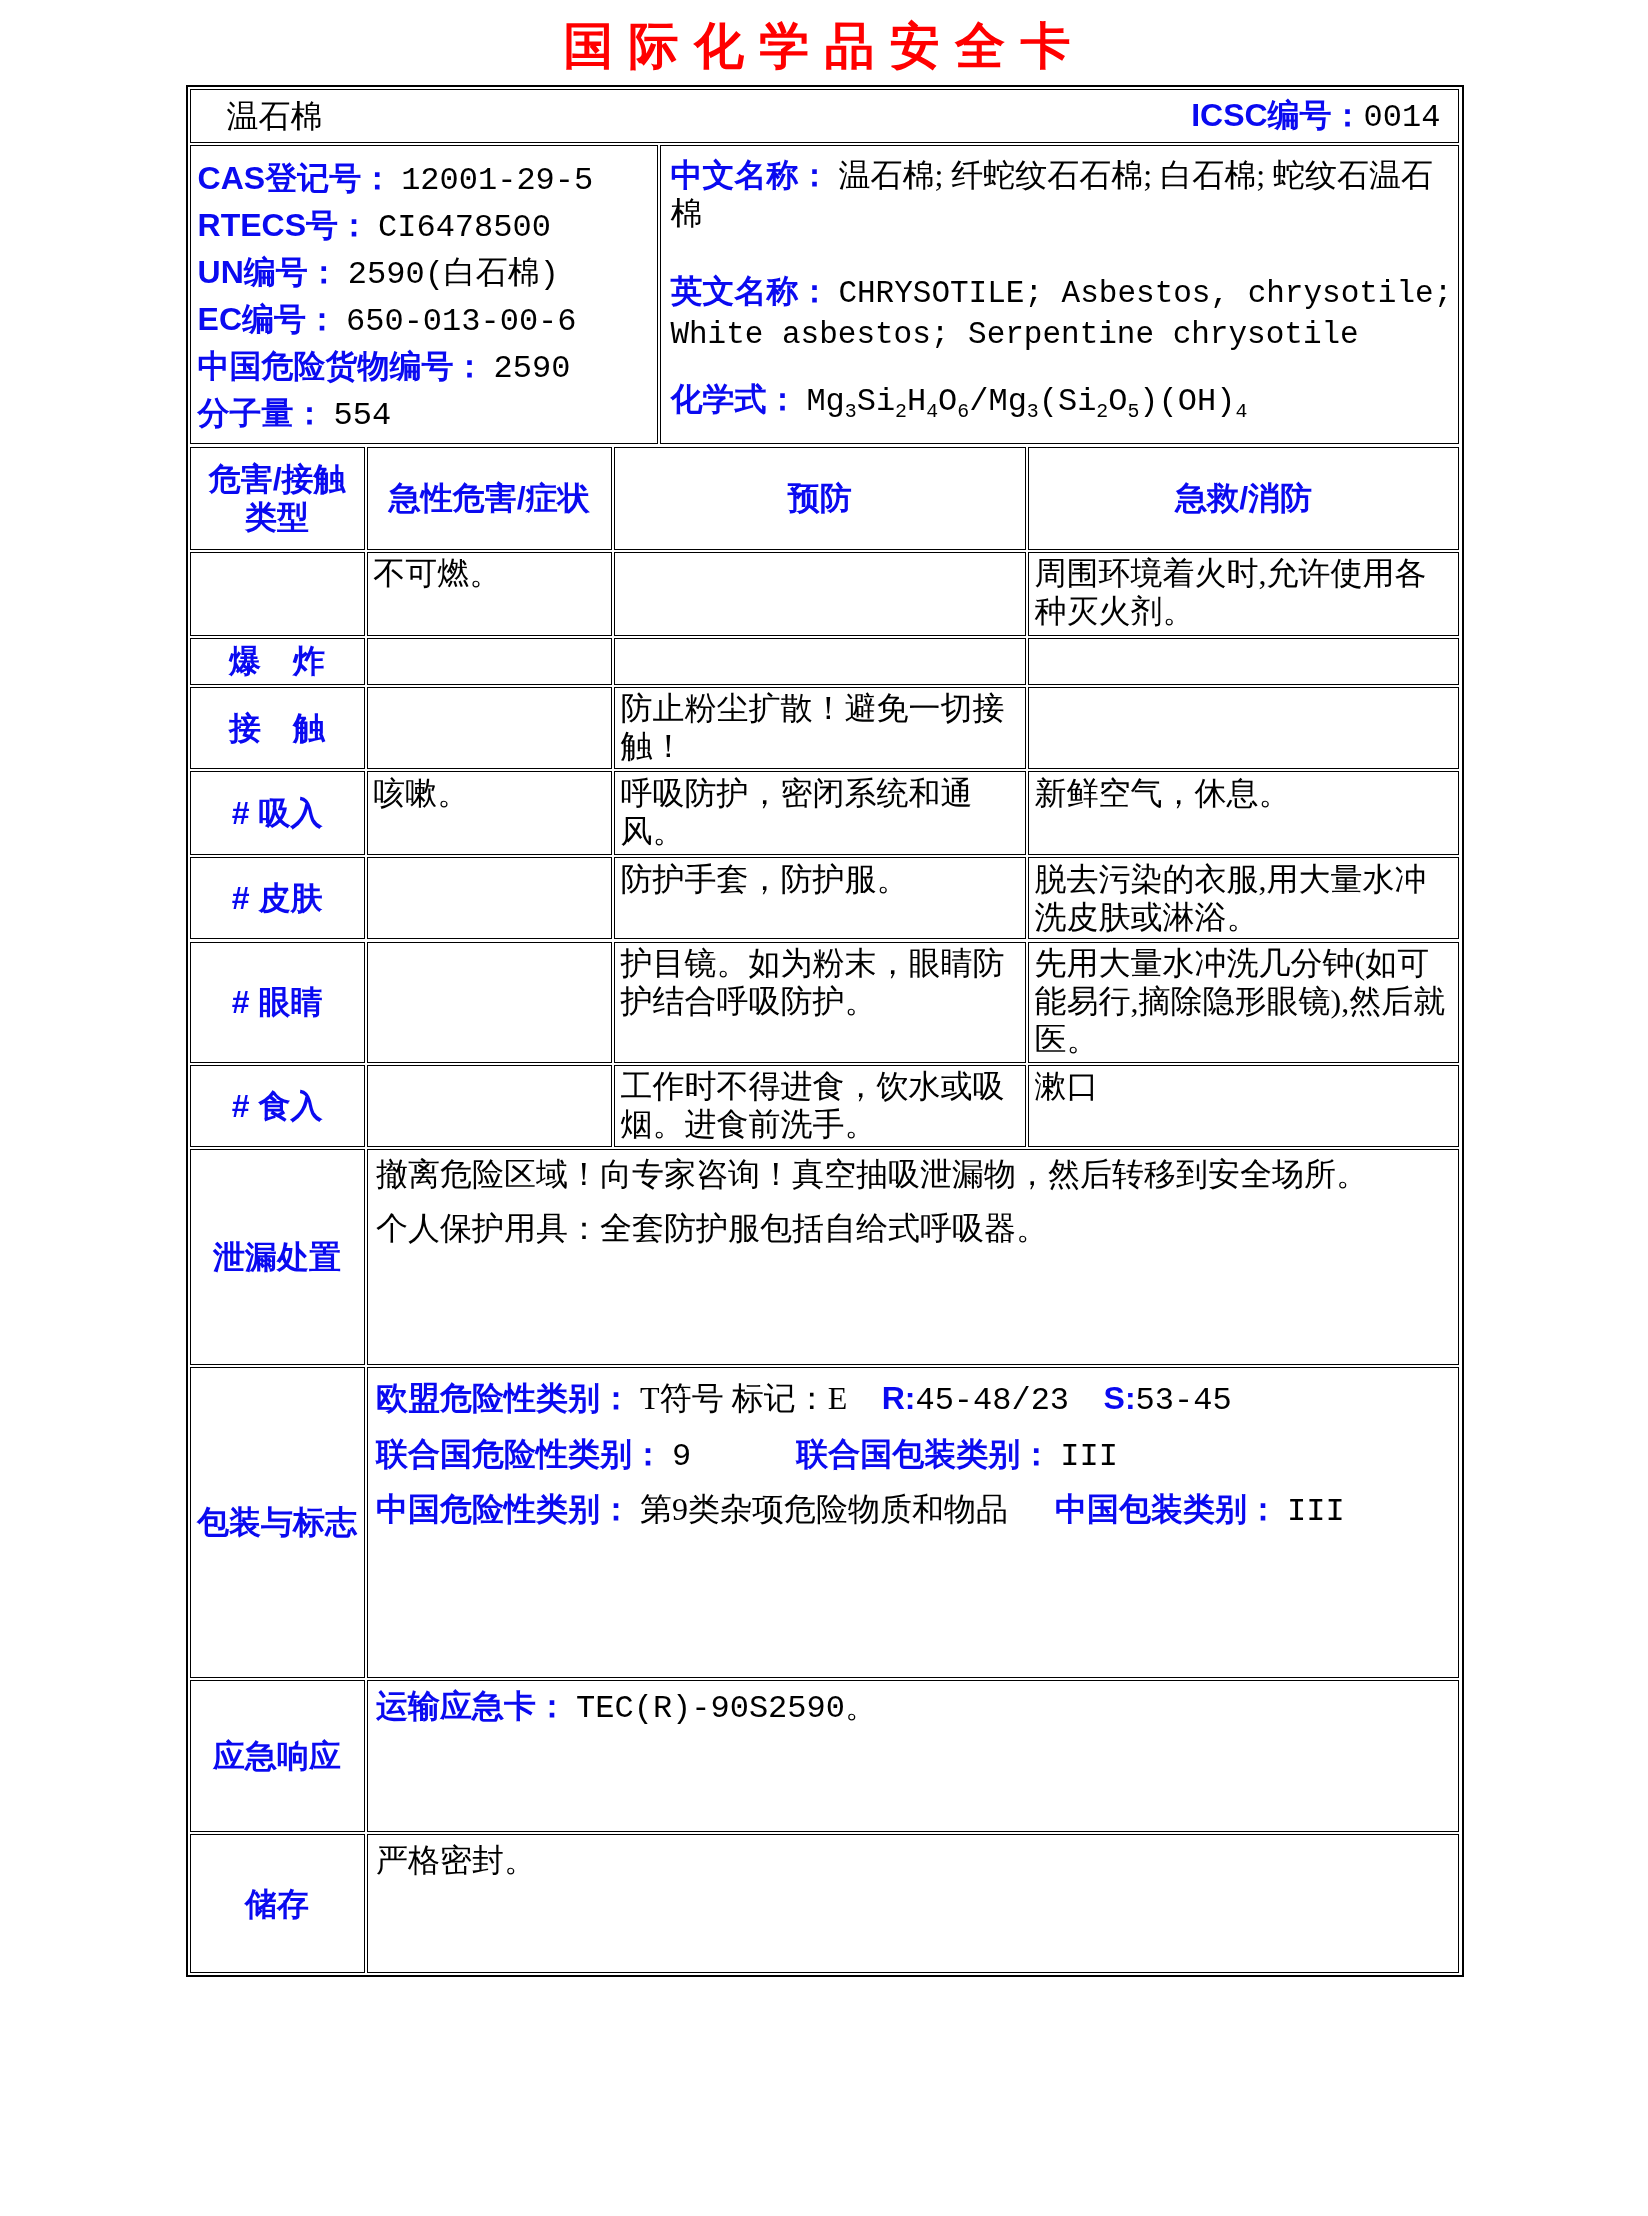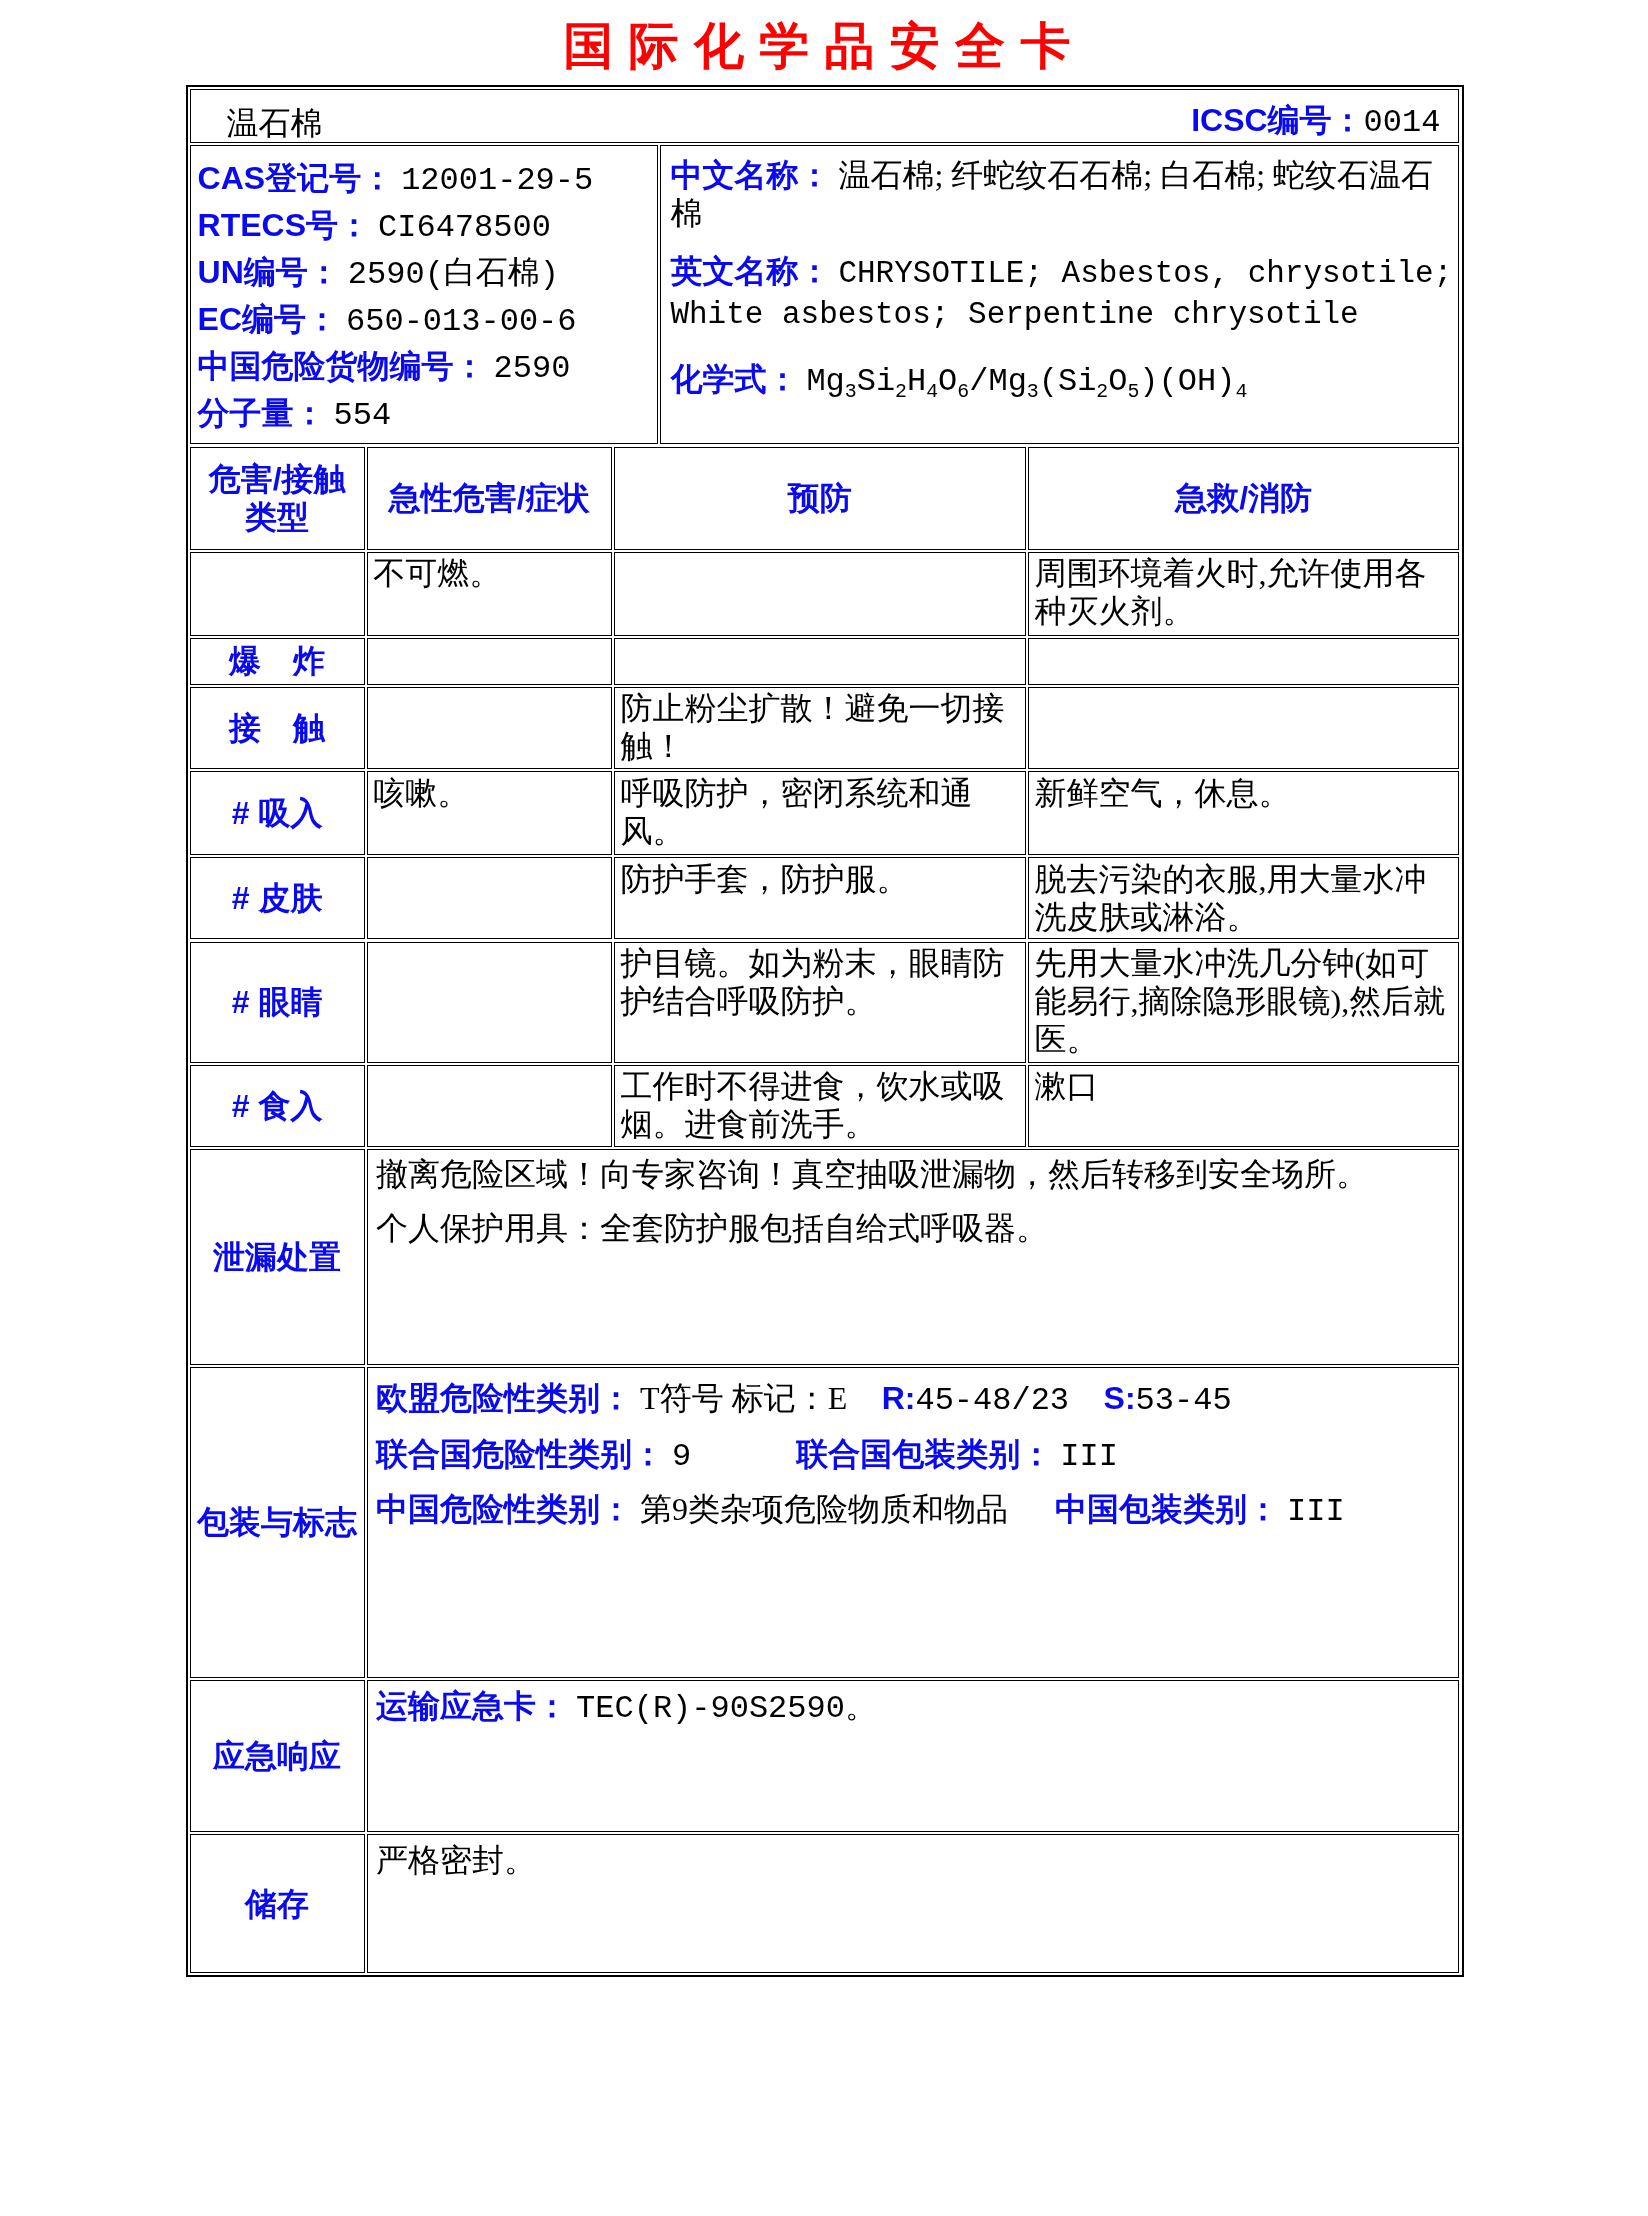--- a/index.html
+++ b/index.html
@@ -49,29 +49,29 @@
   .r-stor{min-height:139px;}
 
   .lbl{
     font-family:"Liberation Sans","DejaVu Sans",sans-serif;
     font-weight:bold;color:var(--blue);
   }
   .val,.mono{font-family:"Liberation Mono","DejaVu Sans Mono",monospace;}
   sub{font-size:0.62em;line-height:0;}
 
   
-  .head-cell{display:flex;align-items:flex-end;justify-content:space-between;padding:0 18px 0 36px;}
+  .head-cell{display:flex;align-items:center;justify-content:space-between;padding:0 18px 0 36px;}
   .icsc{white-space:nowrap;margin-left:20px;}
 
   
   .id-left{padding:9.7px 5.6px 5.6px 7px;}
   .id-left .id-line{line-height:44px;white-space:nowrap;}
   .id-right{padding:9.7px 5.6px 5.6px 9.7px;}
   .id-right p{margin:0;}
-  .id-right .p-zh{margin-bottom:20px;}
+  .id-right .p-zh{margin-bottom:40px;}
   .id-right .p-en{margin-bottom:26.5px;}
   .id-right .p-en .val{font-size:31px;}
 
   
   .type,.hcol{
     display:flex;align-items:center;justify-content:center;text-align:center;
     font-family:"Liberation Sans","DejaVu Sans",sans-serif;
     font-weight:bold;color:var(--blue);
   }
   .pre{white-space:pre-line;}

